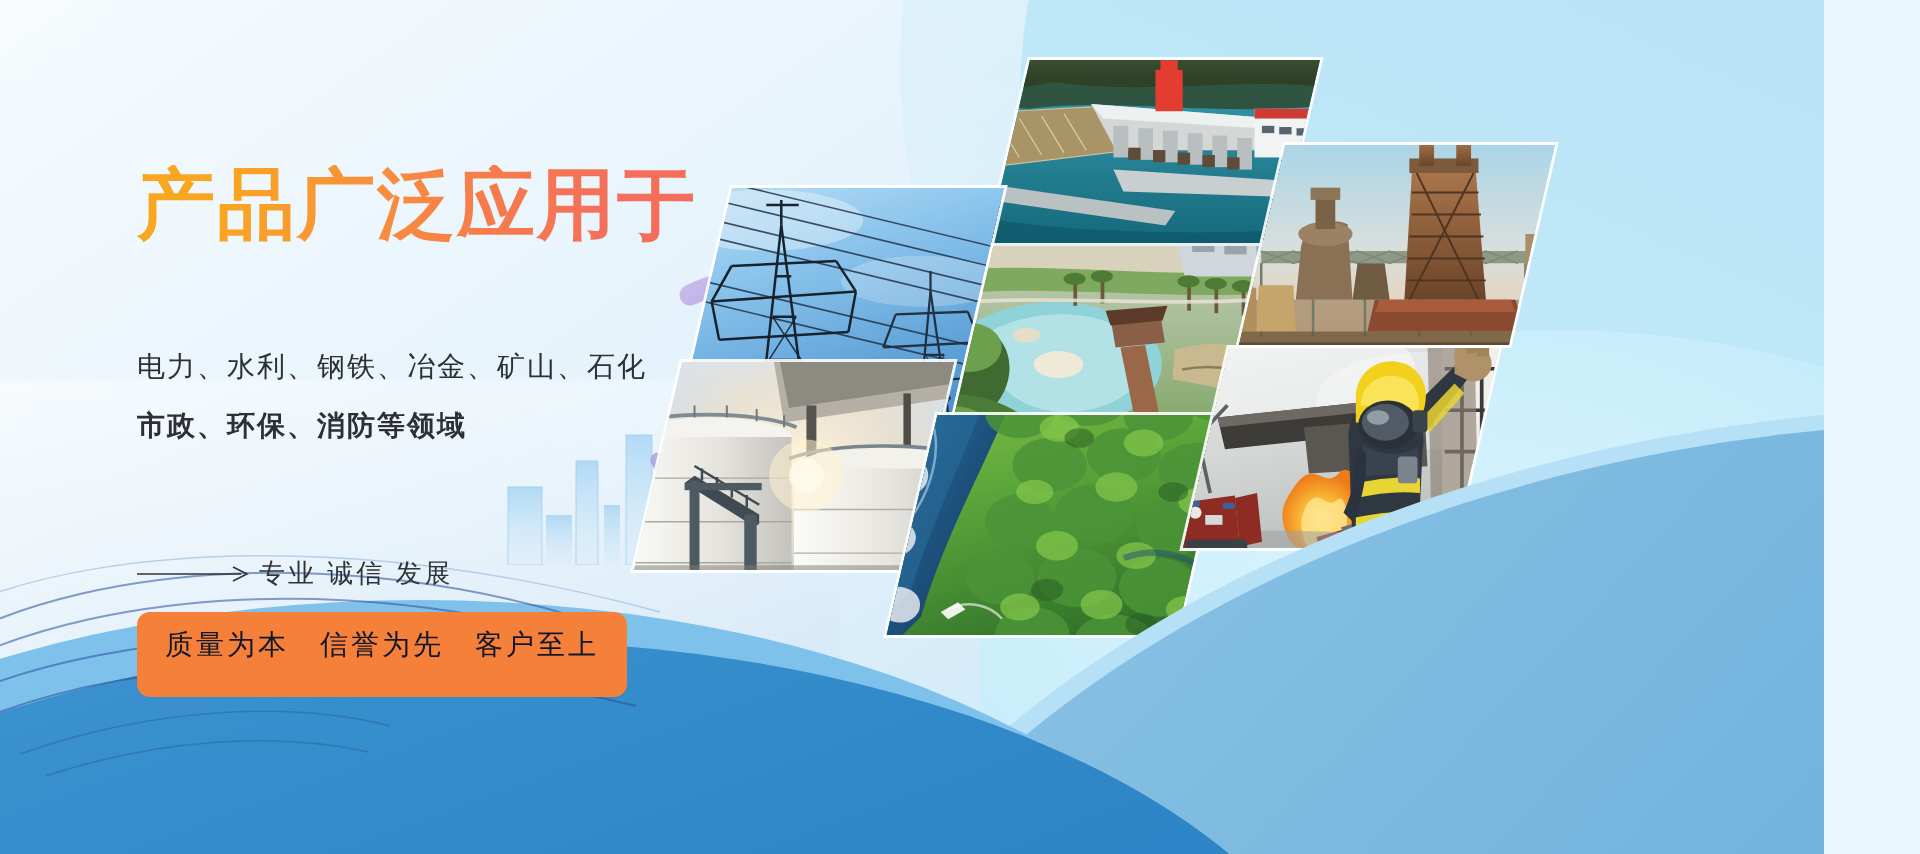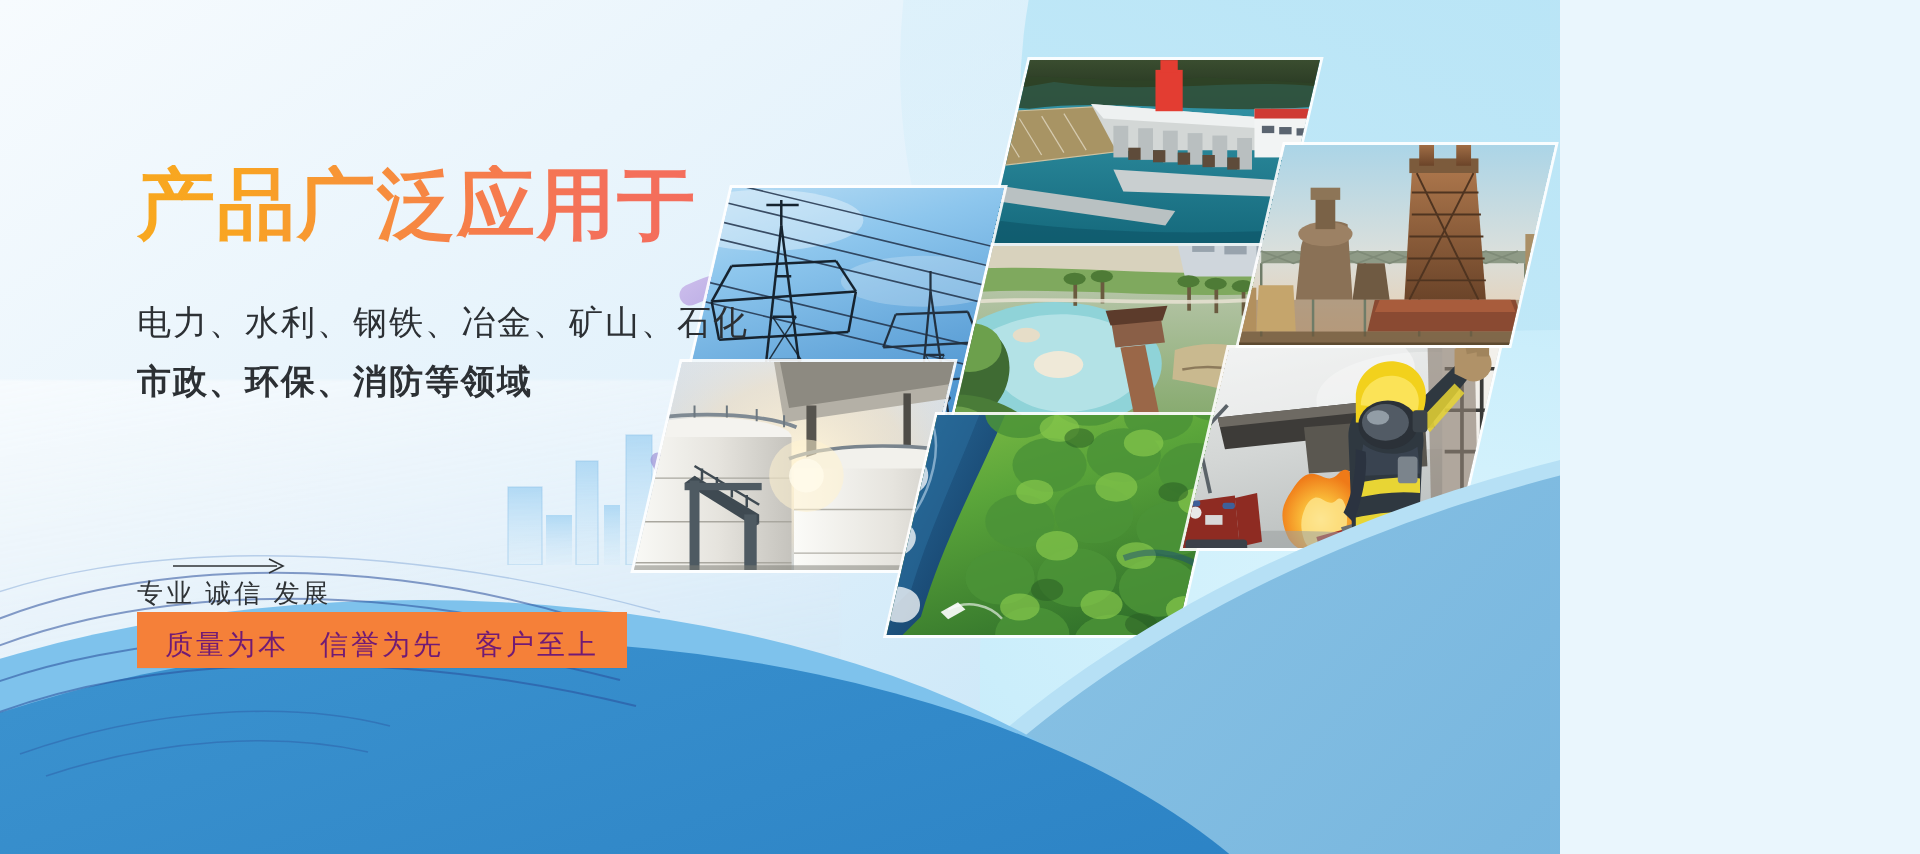--- a/index.html
+++ b/index.html
@@ -2,21 +2,21 @@
 <html><head>
 <meta charset="utf-8">
 <style>
   html,body{margin:0;padding:0;}
   body{
     width:1920px;height:854px;overflow:hidden;
     font-family:"Liberation Sans","DejaVu Sans",sans-serif;
     background:#eaf6fd;
   }
   .banner{
-    position:relative;width:1560px;height:854px;overflow:hidden;
+    position:relative;width:1824px;height:854px;overflow:hidden;
     background:linear-gradient(145deg,#f7fbfe 0%,#eaf5fc 28%,#dff0fb 52%,#cde8f8 74%,#bfe2f6 100%);
   }
 
   
   .bg-sweep-top{
     position:absolute;left:1020px;top:-560px;width:1500px;height:1320px;
     border-radius:50%;
     background:linear-gradient(200deg,#a8dff4 0%,#b7e4f6 45%,#c9ecf9 100%);
     opacity:.95;
   }
@@ -73,35 +73,36 @@
   .headline{
     position:absolute;left:137px;top:165px;
     font-size:78px;font-weight:bold;letter-spacing:2px;line-height:1;
     background:linear-gradient(95deg,#f8a81f 0%,#f9a422 18%,#f7913a 40%,#f67c4c 62%,#f4705a 82%,#f46d5c 100%);
     -webkit-background-clip:text;background-clip:text;
     color:transparent;-webkit-text-fill-color:transparent;
     white-space:nowrap;
   }
   .subline{
     position:absolute;left:137px;
-    font-size:34px;color:#2c3034;letter-spacing:2px;white-space:nowrap;
+    font-size:28px;color:#2c3034;letter-spacing:2px;white-space:nowrap;margin-top:48px;
   }
   .subline.l1{top:300px;}
   .subline.l2{top:359px;font-weight:bold;}
 
-  .tagline-row{position:absolute;left:137px;top:556px;display:flex;align-items:center;flex-direction:column;}
+  .tagline-row{position:absolute;left:137px;top:556px;display:flex;align-items:center;}
   .arrow-wrap{width:112px;height:20px;position:relative;margin-right:10px;}
   .tagline-text{font-size:26px;color:#2f3336;letter-spacing:3px;white-space:nowrap;}
 
   .badge{
     position:absolute;left:137px;top:612px;
     background:#f58039;
-    padding:14px 28px 4px 28px;
-    color:#701a75;font-size:28px;letter-spacing:3px;white-space:nowrap;
+    padding:14px 28px 33px 28px;
+    color:#0f172a;font-size:28px;letter-spacing:3px;white-space:nowrap;
     box-shadow:0 1px 0 rgba(0,0,0,.03);
+    border-radius:13px;
   }
 
   
   .collage{position:absolute;left:0;top:0;width:1920px;height:854px;}
   .tile{
     position:absolute;overflow:hidden;
     transform:skewX(-13deg);
     box-shadow:0 0 0 3px rgba(255,255,255,.9);
   }
   .tile > .inner{

